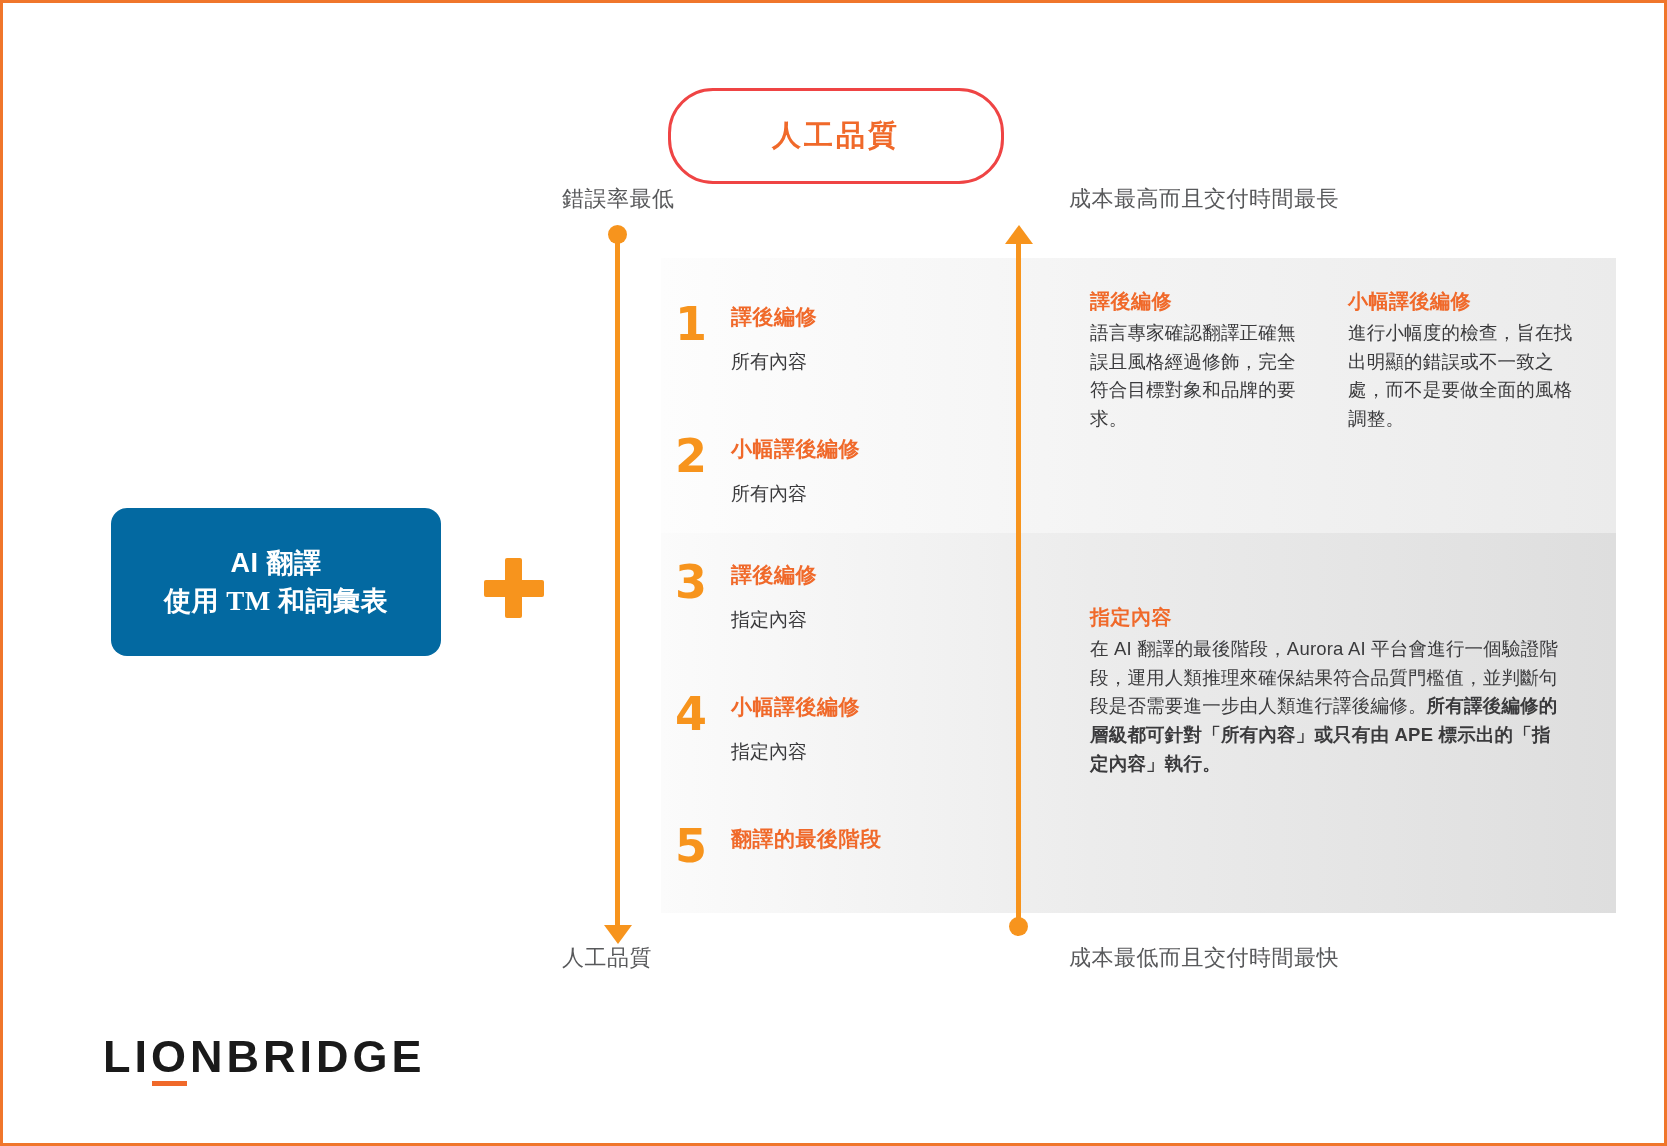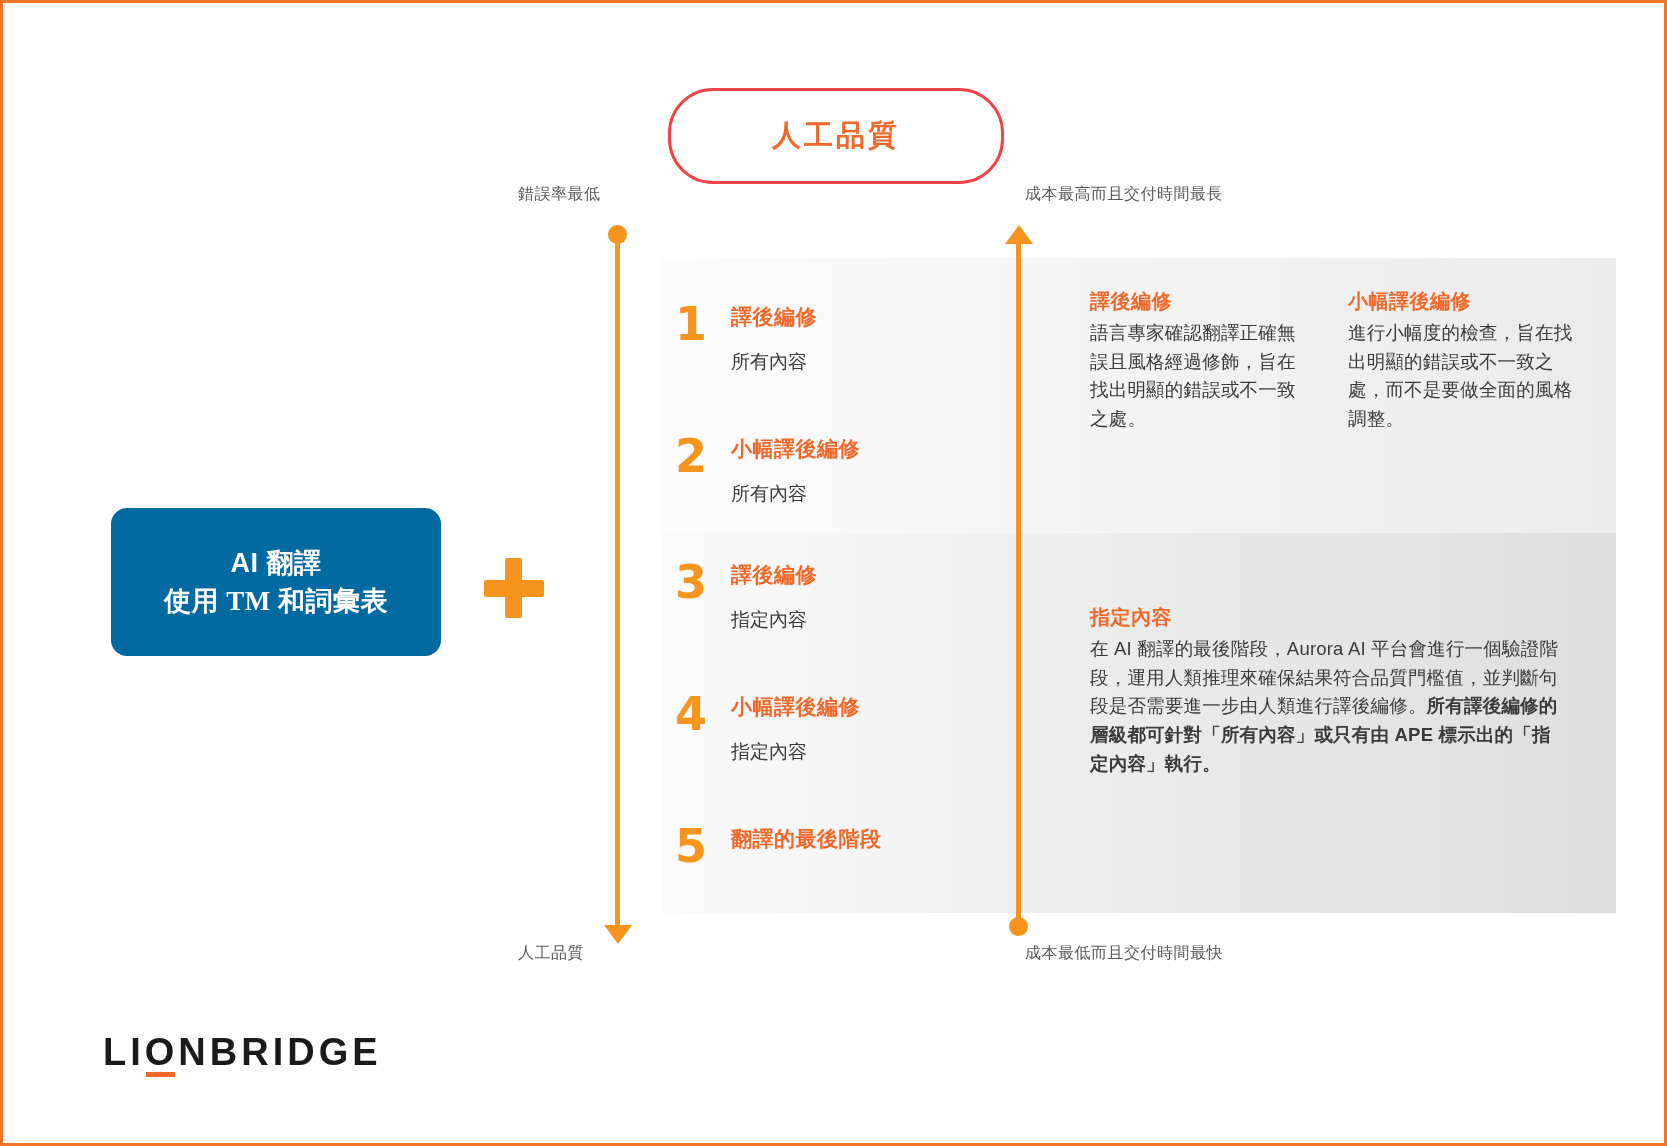--- a/index.html
+++ b/index.html
@@ -63,22 +63,23 @@
     position:absolute;left:-11px;width:0;height:0;
     border-left:14px solid transparent;border-right:14px solid transparent;
   }
   .arrow-down{border-top:19px solid #F7941D;}
   .arrow-up{border-bottom:19px solid #F7941D;}
 
   .axis-left{left:612px;top:222px;height:710px;}
   .axis-right{left:1013px;top:222px;height:710px;}
 
   .axis-label{
-    position:absolute;color:#58595B;font-size:16px;white-space:nowrap;
+    position:absolute;color:#58595B;font-size:22px;white-space:nowrap;
     letter-spacing:0.5px;
+    margin-left:44px;
   }
   .lbl-left-top{left:515px;top:181px;}
   .lbl-left-bottom{left:515px;top:940px;}
   .lbl-right-top{left:1022px;top:181px;}
   .lbl-right-bottom{left:1022px;top:940px;}
 
   
   .step{position:absolute;display:flex;align-items:flex-start;}
   .step .num{
     width:44px;font-size:46px;line-height:0.95;font-weight:bold;
@@ -108,21 +109,21 @@
   }
   .desc p b{font-weight:bold;}
 
   .desc-a{left:1087px;top:285px;width:215px;}
   .desc-b{left:1345px;top:285px;width:230px;}
   .desc-c{left:1087px;top:601px;width:470px;}
 
   
   .logo{
     position:absolute;left:100px;top:1028px;
-    font-size:38px;font-weight:bold;letter-spacing:4px;color:#1A1A1A;
+    font-size:45px;font-weight:bold;letter-spacing:4px;color:#1A1A1A;
     font-family:"Liberation Sans",sans-serif;
   }
   .logo .o-wrap{position:relative;display:inline-block;}
   .logo .o-underline{
     position:absolute;left:1px;right:3px;bottom:-3px;height:5px;background:#F0692A;
   }
 </style>
 </head>
 <body>
 
@@ -197,21 +198,21 @@
   <div class="step step5">
     <div class="num">5</div>
     <div class="txt">
       <div class="t1">翻譯的最後階段</div>
       <div class="t2"></div>
     </div>
   </div>
 
   <div class="desc desc-a">
     <h4>譯後編修</h4>
-    <p>語言專家確認翻譯正確無誤且風格經過修飾，旨在找出明顯的錯誤或不一致之處。</p>
+    <p>語言專家確認翻譯正確無誤且風格經過修飾，完全符合目標對象和品牌的要求。</p>
   </div>
 
   <div class="desc desc-b">
     <h4>小幅譯後編修</h4>
     <p>進行小幅度的檢查，旨在找出明顯的錯誤或不一致之處，而不是要做全面的風格調整。</p>
   </div>
 
   <div class="desc desc-c">
     <h4>指定內容</h4>
     <p><span>在 AI 翻譯的最後階段，Aurora AI 平台會進行一個驗證階段，運用人類推理來確保結果符合品質門檻值，並判斷句段是否需要進一步由人類進行譯後編修。</span><b>所有譯後編修的層級都可針對「所有內容」或只有由 APE 標示出的「指定內容」執行。</b></p>

